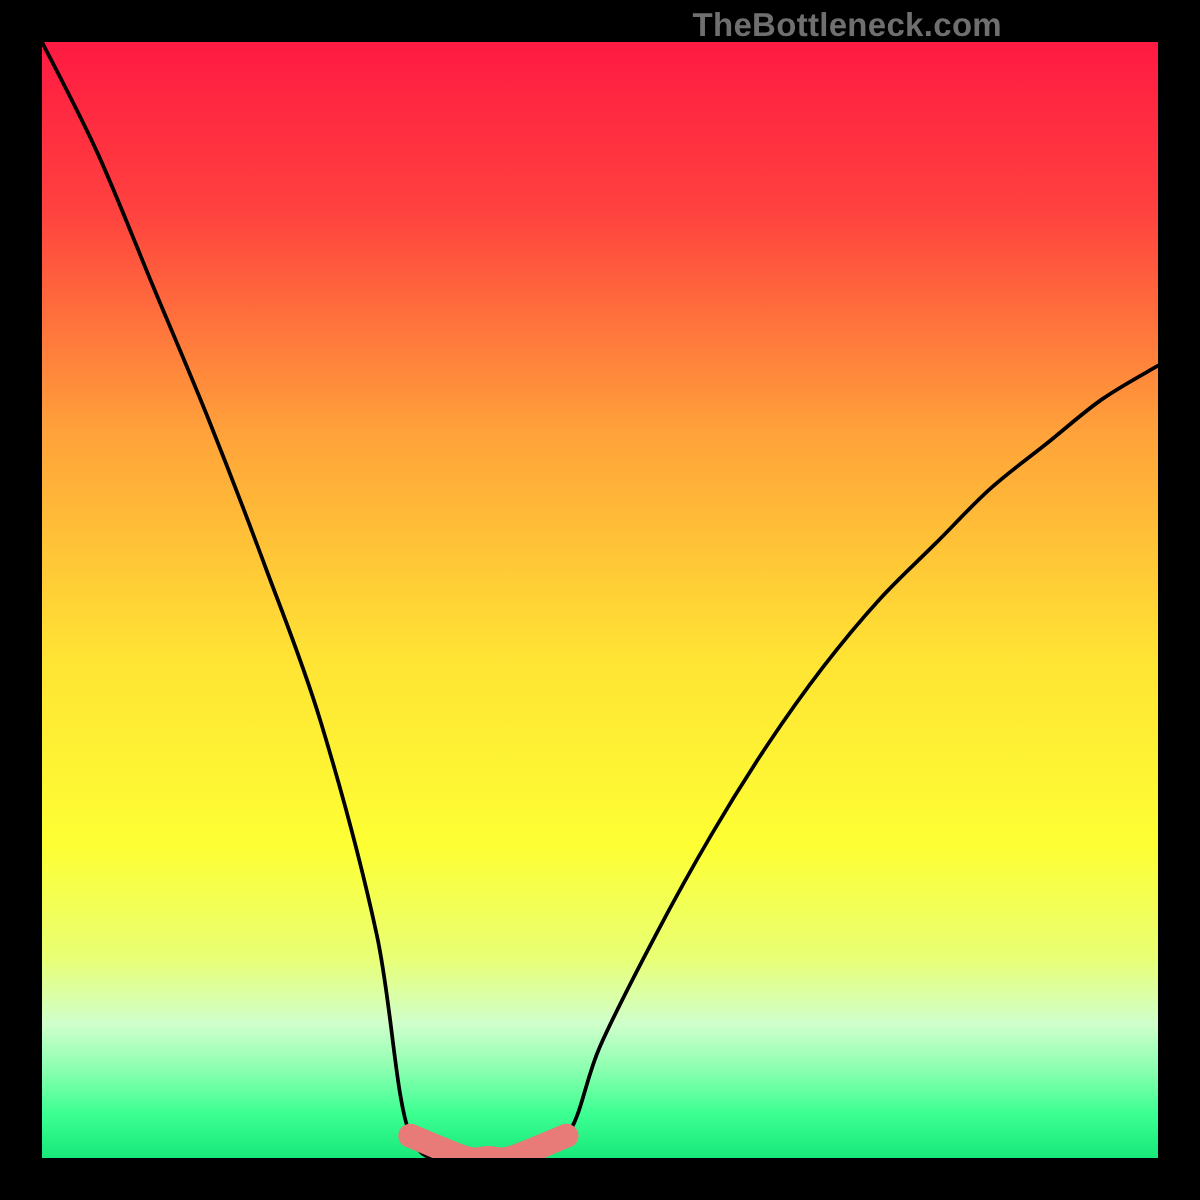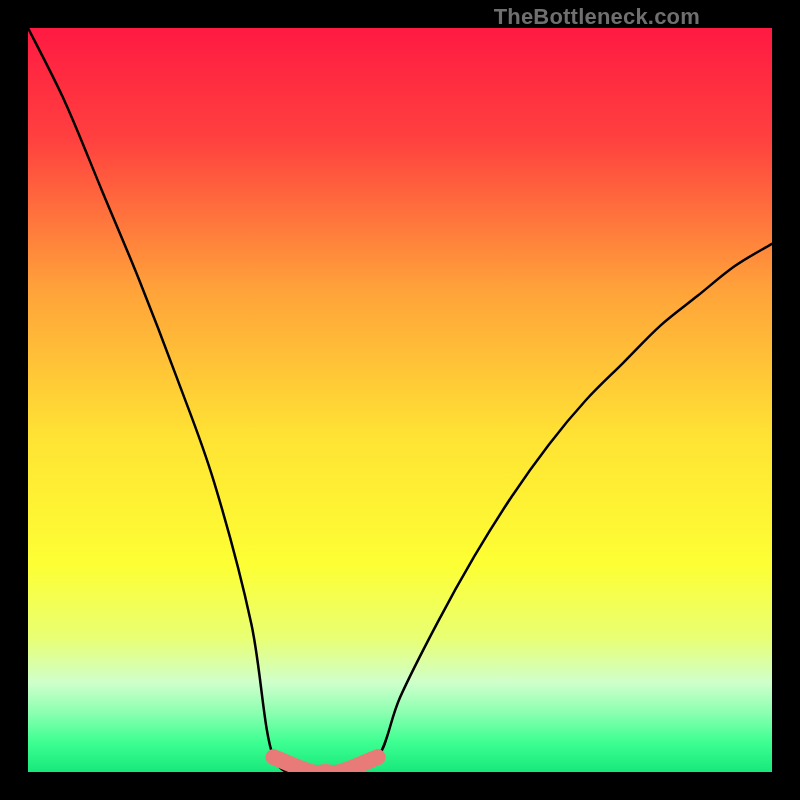--- a/index.html
+++ b/index.html
@@ -10,21 +10,20 @@
     background: #000;
     overflow: hidden;
   }
   .frame {
     position: absolute;
     left: 0;
     top: 0;
     width: 680px;
     height: 800px;
     background: #000;
-    padding-left: 32px;
   }
   .plot-area {
     position: absolute;
     left: 28px;
     top: 28px;
     width: 744px;
     height: 744px;
     overflow: hidden;
   }
   .gradient {

